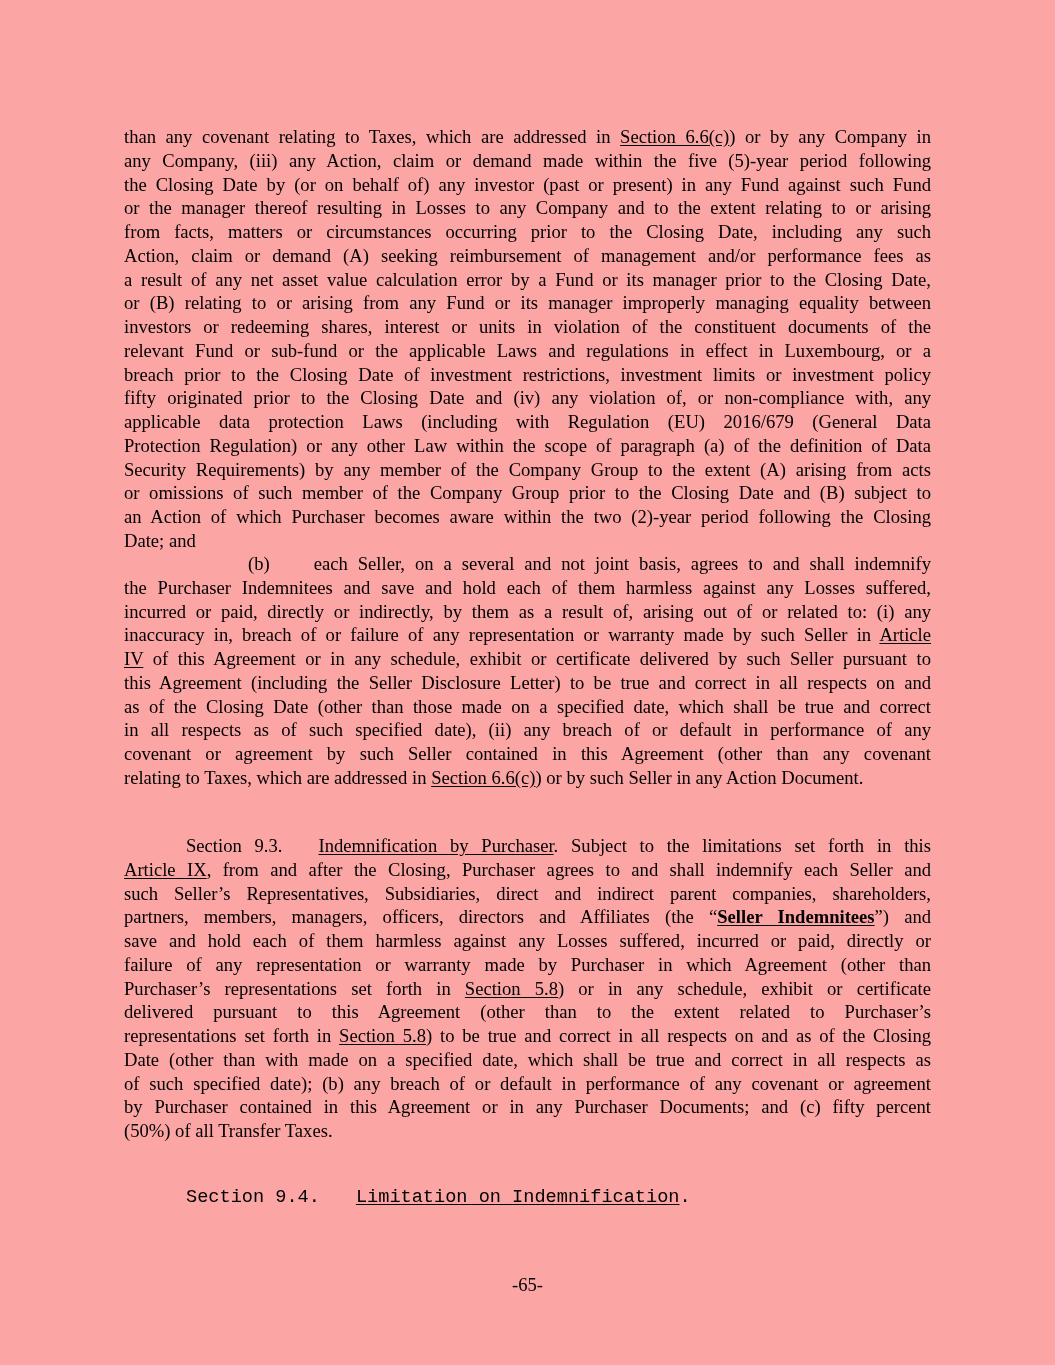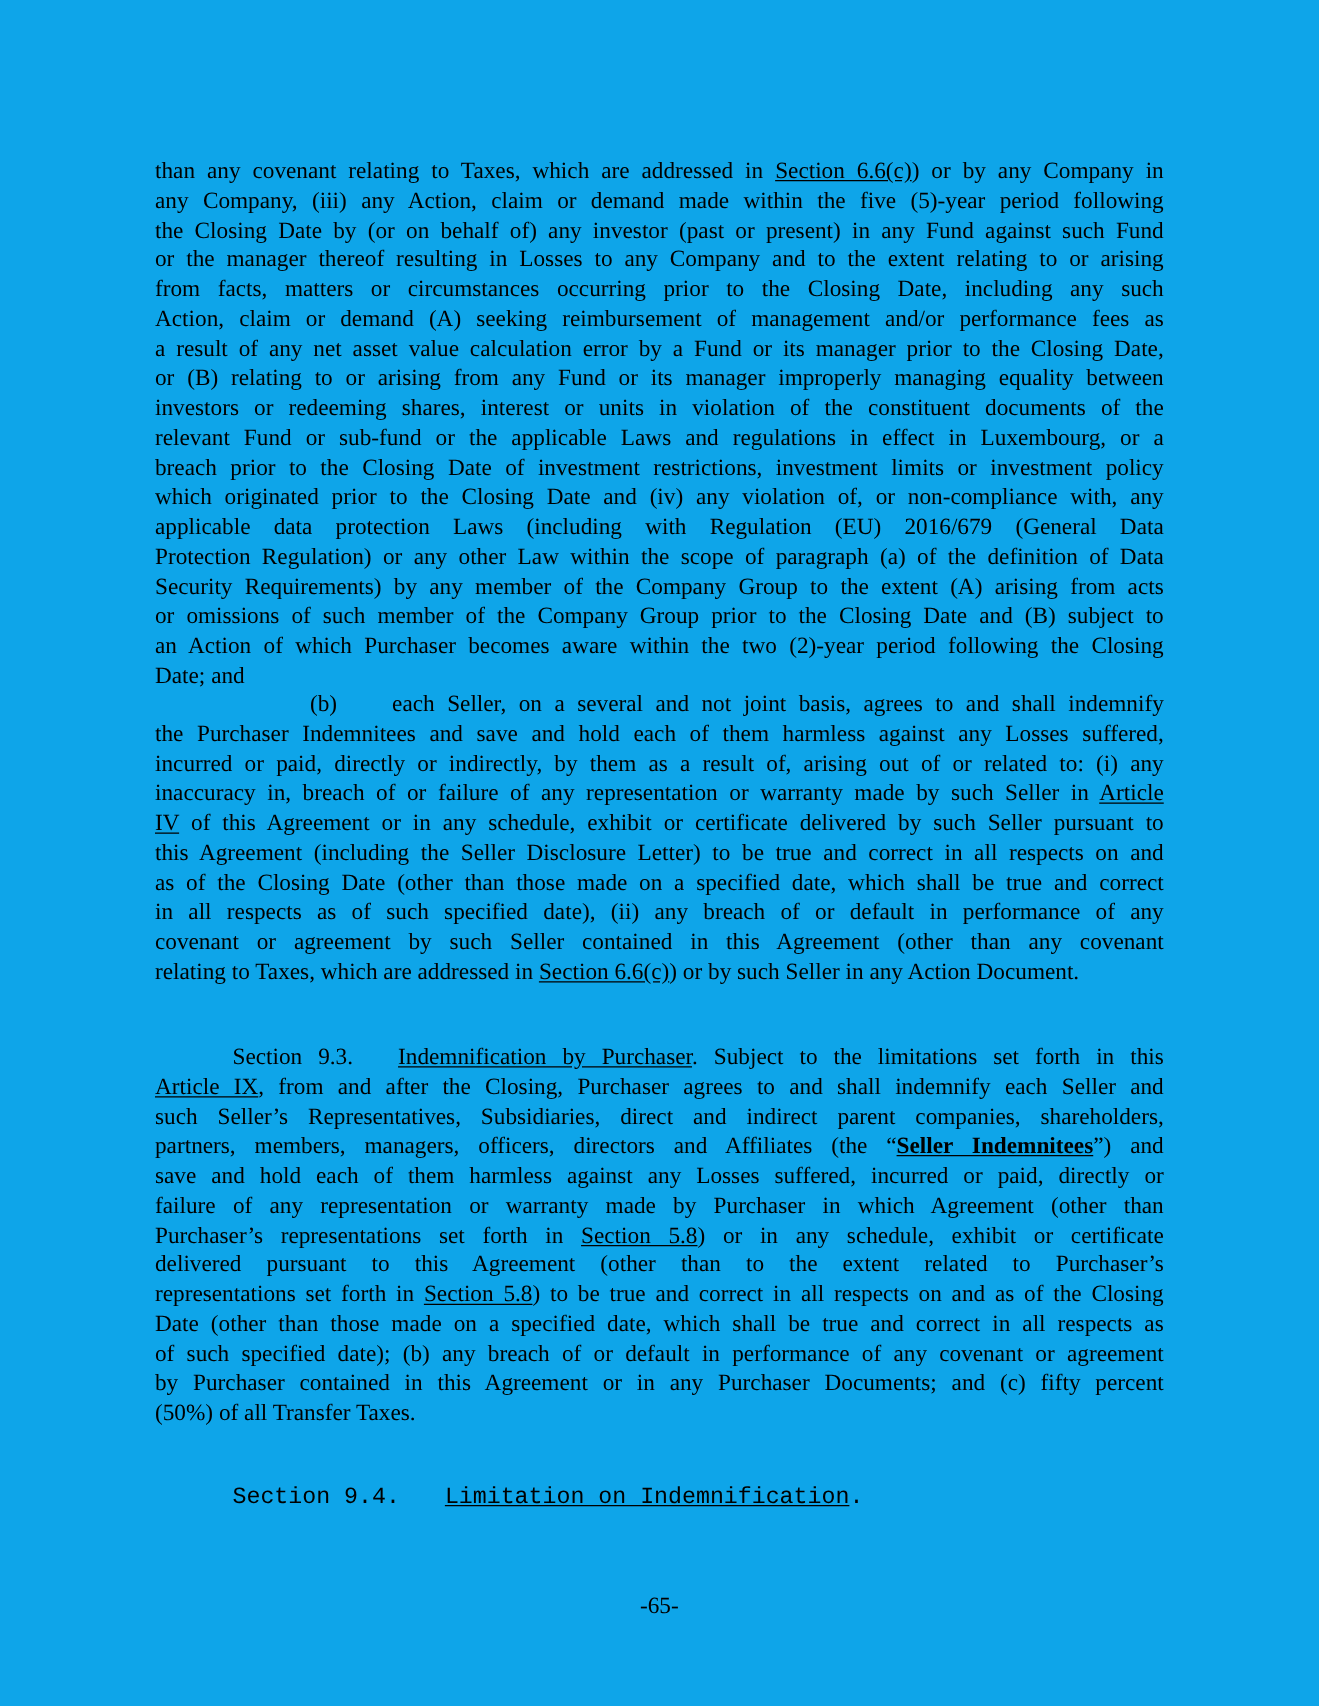--- a/index.html
+++ b/index.html
@@ -1,18 +1,18 @@
 <!DOCTYPE html>
 <html><head>
 <meta charset="utf-8">
 <style>
   html, body { margin: 0; padding: 0; background: #ffffff; }
   body { width: 1055px; height: 1365px; position: relative; overflow: hidden;
          font-family: "Liberation Serif", "DejaVu Serif", serif; color: #000; }
-  .page { position: absolute; left: 0; top: 0; width: 1055px; height: 1365px; background: #0ea5e9; }
+  .page { position: absolute; left: 0; top: 0; width: 1055px; height: 1365px; background: #fca5a5; }
   .para { position: absolute; left: 124px; width: 807px; font-size: 18.6px; line-height: 23.75px; }
   .line { display: block; height: 23.75px; text-align: justify; text-align-last: justify; white-space: nowrap; overflow: visible; }
   .line.last { text-align-last: left; }
   .u { text-decoration: underline; text-underline-offset: 2px; }
   .b { font-weight: bold; }
   .tab-indent-b { display: inline-block; width: 124px; }
   .tab-gap-b { display: inline-block; width: 44px; }
   .indent-sec { display: inline-block; width: 62px; }
   .sec-gap { display: inline-block; width: 36px; }
   .page-number { position: absolute; top: 1274px; left: 0; width: 1055px; text-align: center; font-size: 18.6px; }
@@ -28,21 +28,21 @@
       <span class="line"><span>any Company, (iii) any Action, claim or demand made within the five (5)-year period following</span></span>
       <span class="line"><span>the Closing Date by (or on behalf of) any investor (past or present) in any Fund against such Fund</span></span>
       <span class="line"><span>or the manager thereof resulting in Losses to any Company and to the extent relating to or arising</span></span>
       <span class="line"><span>from facts, matters or circumstances occurring prior to the Closing Date, including any such</span></span>
       <span class="line"><span>Action, claim or demand (A) seeking reimbursement of management and/or performance fees as</span></span>
       <span class="line"><span>a result of any net asset value calculation error by a Fund or its manager prior to the Closing Date,</span></span>
       <span class="line"><span>or (B) relating to or arising from any Fund or its manager improperly managing equality between</span></span>
       <span class="line"><span>investors or redeeming shares, interest or units in violation of the constituent documents of the</span></span>
       <span class="line"><span>relevant Fund or sub-fund or the applicable Laws and regulations in effect in Luxembourg, or a</span></span>
       <span class="line"><span>breach prior to the Closing Date of investment restrictions, investment limits or investment policy</span></span>
-      <span class="line"><span>which originated prior to the Closing Date and (iv) any violation of, or non-compliance with, any</span></span>
+      <span class="line"><span>fifty originated prior to the Closing Date and (iv) any violation of, or non-compliance with, any</span></span>
       <span class="line"><span>applicable data protection Laws (including with Regulation (EU) 2016/679 (General Data</span></span>
       <span class="line"><span>Protection Regulation) or any other Law within the scope of paragraph (a) of the definition of Data</span></span>
       <span class="line"><span>Security Requirements) by any member of the Company Group to the extent (A) arising from acts</span></span>
       <span class="line"><span>or omissions of such member of the Company Group prior to the Closing Date and (B) subject to</span></span>
       <span class="line"><span>an Action of which Purchaser becomes aware within the two (2)-year period following the Closing</span></span>
       <span class="line last"><span>Date; and</span></span>
     </div>
 
   <div class="para" id="para2" style="top:552px;">
       <span class="line"><span class="tab-indent-b"></span><span>(b)</span><span class="tab-gap-b"></span><span>each Seller, on a several and not joint basis, agrees to and shall indemnify</span></span>
@@ -60,21 +60,21 @@
   <div class="para" id="sec93" style="top:834px;">
       <span class="line"><span class="indent-sec"></span><span>Section 9.3.</span><span class="sec-gap"></span><span class="u">Indemnification by Purchaser</span><span>. Subject to the limitations set forth in this</span></span>
       <span class="line"><a class="ref">Article IX</a><span>, from and after the Closing, Purchaser agrees to and shall indemnify each Seller and</span></span>
       <span class="line"><span>such Seller’s Representatives, Subsidiaries, direct and indirect parent companies, shareholders,</span></span>
       <span class="line"><span>partners, members, managers, officers, directors and Affiliates (the “</span><span class="u b">Seller Indemnitees</span><span>”) and</span></span>
       <span class="line"><span>save and hold each of them harmless against any Losses suffered, incurred or paid, directly or</span></span>
       <span class="line"><span>failure of any representation or warranty made by Purchaser in which Agreement  (other than</span></span>
       <span class="line"><span>Purchaser’s representations set forth in </span><a class="ref">Section 5.8</a><span>) or in any schedule, exhibit or certificate</span></span>
       <span class="line"><span>delivered pursuant to this Agreement (other than to the extent related to Purchaser’s</span></span>
       <span class="line"><span>representations set forth in </span><a class="ref">Section 5.8</a><span>) to be true and correct in all respects on and as of the Closing</span></span>
-      <span class="line"><span>Date (other than those made on a specified date, which shall be true and correct in all respects as</span></span>
+      <span class="line"><span>Date (other than with made on a specified date, which shall be true and correct in all respects as</span></span>
       <span class="line"><span>of such specified date); (b) any breach of or default in performance of any covenant or agreement</span></span>
       <span class="line"><span>by Purchaser contained in this Agreement or in any Purchaser Documents; and (c) fifty percent</span></span>
       <span class="line last"><span>(50%) of all Transfer Taxes.</span></span>
     </div>
 
   <div class="para" id="sec94" style="top:1186px;font-family:Liberation Mono, monospace;">
     <span class="line last">
       <span class="indent-sec"></span><span>Section 9.4.</span><span class="sec-gap"></span><span class="u">Limitation on Indemnification</span><span>.</span>
     </span>
   </div>

